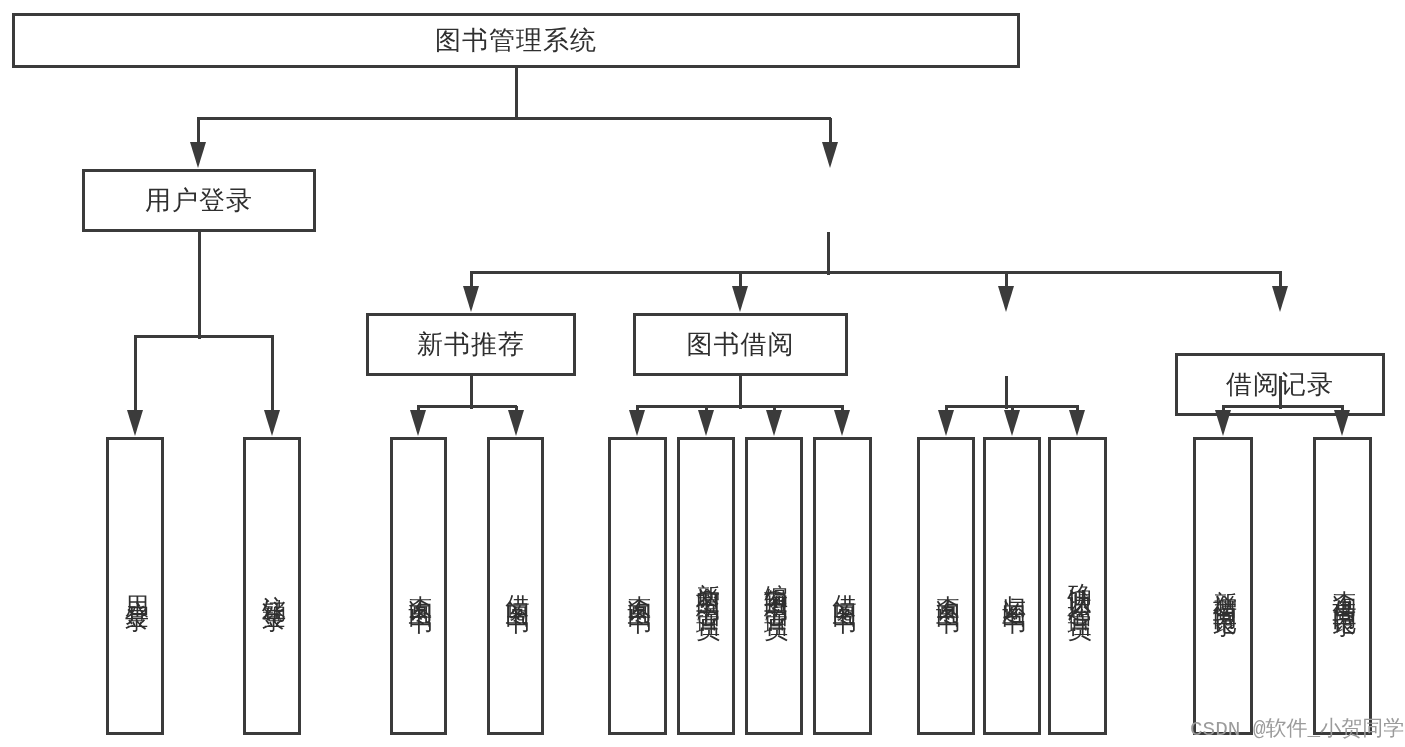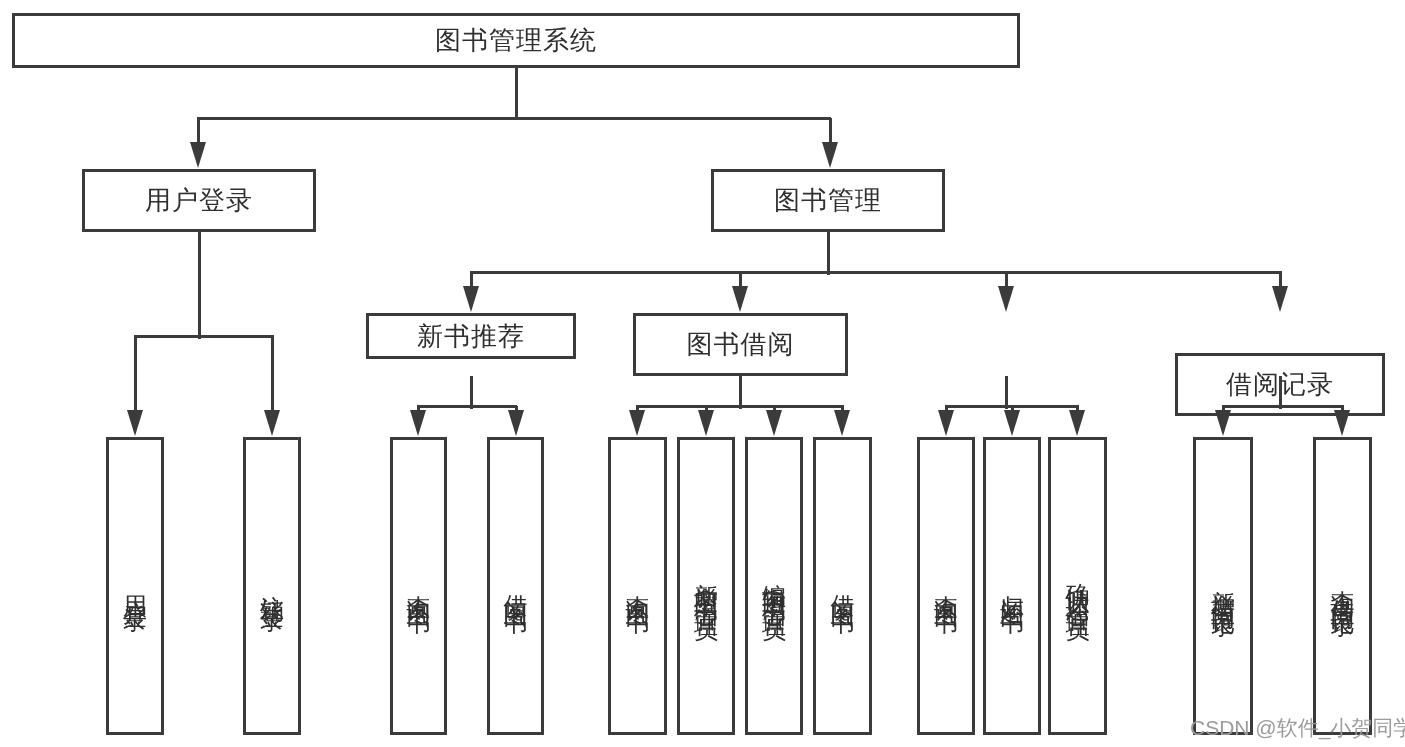--- a/index.html
+++ b/index.html
@@ -1,17 +1,17 @@
 <!DOCTYPE html>
 <html><head>
 <meta charset="utf-8">
 <style>
   html,body{margin:0;padding:0;background:#ffffff;}
   body{font-family:"Liberation Sans", sans-serif;}
-  #canvas{position:relative;width:1405px;height:747px;background:#ffffff;overflow:hidden;}
+  #canvas{position:relative;width:1405px;height:747px;background:#ffffff;overflow:hidden;font-family:Liberation Mono, monospace;}
   .box{
     position:absolute;
     box-sizing:border-box;
     border:3px solid #3b3b3b;
     background:#ffffff;
     display:flex;
     align-items:center;
     justify-content:center;
     color:#2f2f2f;
     font-size:26px;
@@ -48,25 +48,22 @@
 
 <div id="canvas">
 
   <div class="box" style="left:12px;top:13px;width:1008px;height:55px;">
     <span>图书管理系统</span>
   </div>
 
   <div class="box" style="left:82px;top:169px;width:234px;height:63px;">
     <span>用户登录</span>
   </div>
-  <div class="box" style="left:711px;top:169px;width:234px;height:63px;">
-    <span>图书管理</span>
-  </div>
 
-  <div class="box" style="left:366px;top:313px;width:210px;height:46px;">
+  <div class="box" style="left:366px;top:313px;width:210px;height:63px;">
     <span>新书推荐</span>
   </div>
   <div class="box" style="left:633px;top:313px;width:215px;height:63px;">
     <span>图书借阅</span>
   </div>
   <div class="box" style="left:1175px;top:313px;width:210px;height:63px;margin-top:40px;">
     <span>借阅记录</span>
   </div>
 
   <div class="box leaf" style="left:106px;top:437px;width:58px;height:298px;">

